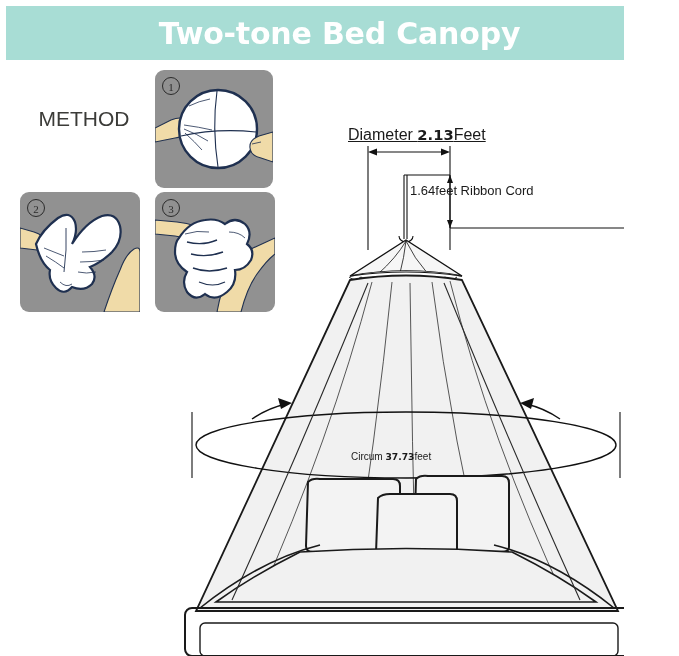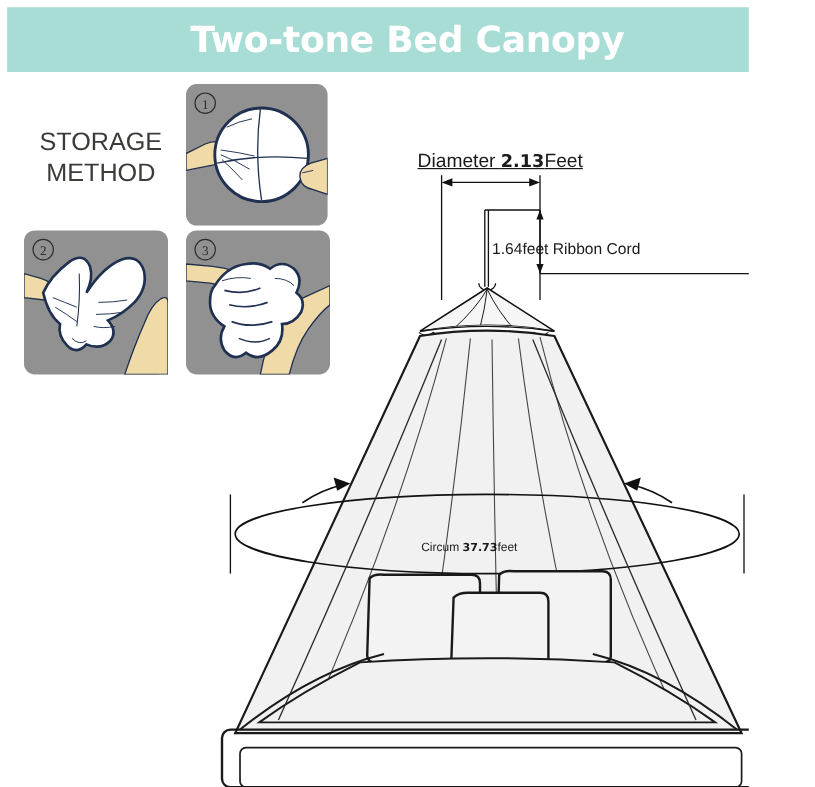--- a/index.html
+++ b/index.html
@@ -75,36 +75,35 @@
   
   .dim-text {
     position: absolute;
     color: #1a1a1a;
     font-family: "Liberation Sans", sans-serif;
     white-space: nowrap;
   }
   .dim-num { font-family: "DejaVu Sans", sans-serif; font-weight: bold; font-size: 0.92em; }
 
   #label-diameter { left: 348px; top: 126px; font-size: 16px; text-decoration: underline; }
-  #label-ribbon   { left: 410px; top: 200px; font-size: 13px; }
+  #label-ribbon   { left: 410px; top: 183px; font-size: 13px; }
   #label-height   { left: 545px; top: 202px; font-size: 16px; }
   #label-circum   { left: 351px; top: 451px; font-size: 10px; }
   #label-fit      { left: 216px; top: 636px; font-size: 14px; }
 </style>
 </head>
 <body>
 
 <div id="page">
 
   <div id="header-band">
     <div id="header-title">Two-tone Bed Canopy</div>
   </div>
 
   <div id="storage-label">
-    <div>STORAGE</div>
     <div>METHOD</div>
   </div>
 
   <div class="storage-panel" id="storage-panel-1">
     <svg viewBox="0 0 118 118">
 
       <path d="M0 58 L16 50 Q26 46 31 50 Q36 54 33 60 Q30 67 20 68 L0 72 Z" fill="#f0dba8" stroke="#1f3050" stroke-width="1.1"></path>
 
       <circle cx="63" cy="59" r="39" fill="#ffffff" stroke="#1f3050" stroke-width="2.4"></circle>
 

